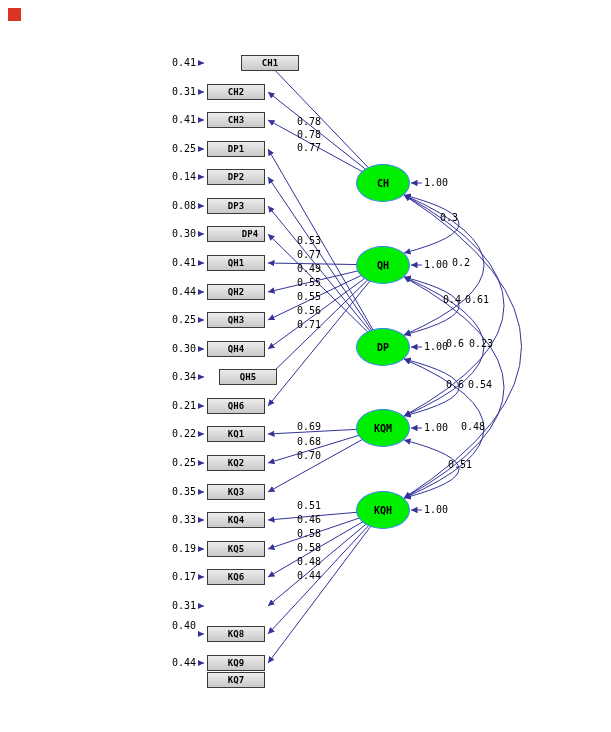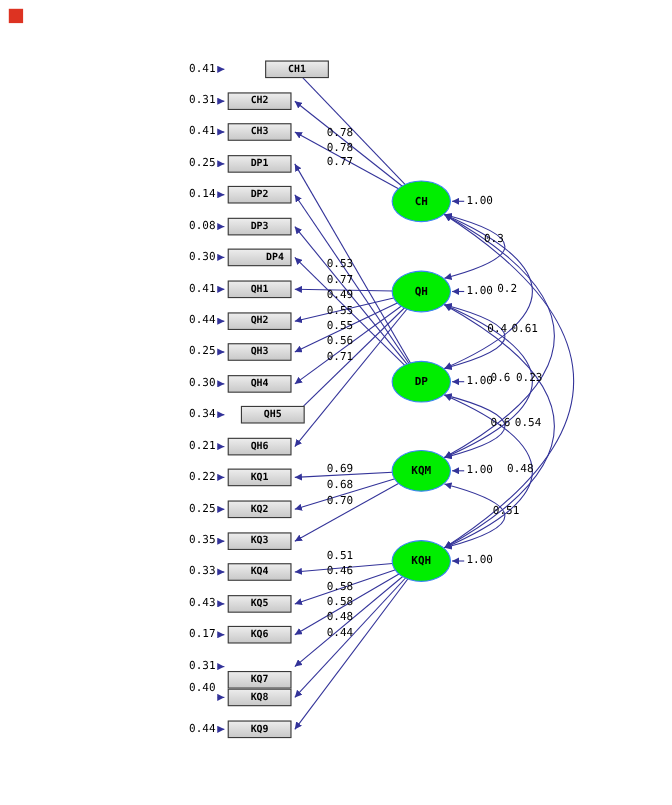--- a/index.html
+++ b/index.html
@@ -129,24 +129,24 @@
       <div class="num errnum" style="left: 162px; top: 400px;">0.21</div>
       <div class="box" style="left: 207px; top: 426px;">KQ1</div>
       <div class="num errnum" style="left: 162px; top: 428px;">0.22</div>
       <div class="box" style="left: 207px; top: 455px;">KQ2</div>
       <div class="num errnum" style="left: 162px; top: 457px;">0.25</div>
       <div class="box" style="left: 207px; top: 484px;">KQ3</div>
       <div class="num errnum" style="left: 162px; top: 486px;">0.35</div>
       <div class="box" style="left: 207px; top: 512px;">KQ4</div>
       <div class="num errnum" style="left: 162px; top: 514px;">0.33</div>
       <div class="box" style="left: 207px; top: 541px;">KQ5</div>
-      <div class="num errnum" style="left: 162px; top: 543px;">0.43</div>
+      <div class="num errnum" style="left: 162px; top: 543px;">0.19</div>
       <div class="box" style="left: 207px; top: 569px;">KQ6</div>
       <div class="num errnum" style="left: 162px; top: 571px;">0.17</div>
-      <div class="box" style="left: 207px; top: 562px; margin-top: 48px;">KQ7</div>
+      <div class="box" style="left: 207px; top: 624px; margin-top: 48px;">KQ7</div>
       <div class="num errnum" style="left: 162px; top: 600px;">0.31</div>
       <div class="box" style="left: 207px; top: 626px;">KQ8</div>
       <div class="num errnum" style="left: 162px; top: 620px;">0.40</div>
       <div class="box" style="left: 207px; top: 655px;">KQ9</div>
       <div class="num errnum" style="left: 162px; top: 657px;">0.44</div>
       <div class="ell" style="left: 356px; top: 164px;">CH</div>
       <div class="num" style="left: 424px; top: 177px;">1.00</div>
       <div class="ell" style="left: 356px; top: 246px;">QH</div>
       <div class="num" style="left: 424px; top: 259px;">1.00</div>
       <div class="ell" style="left: 356px; top: 328px;">DP</div>

